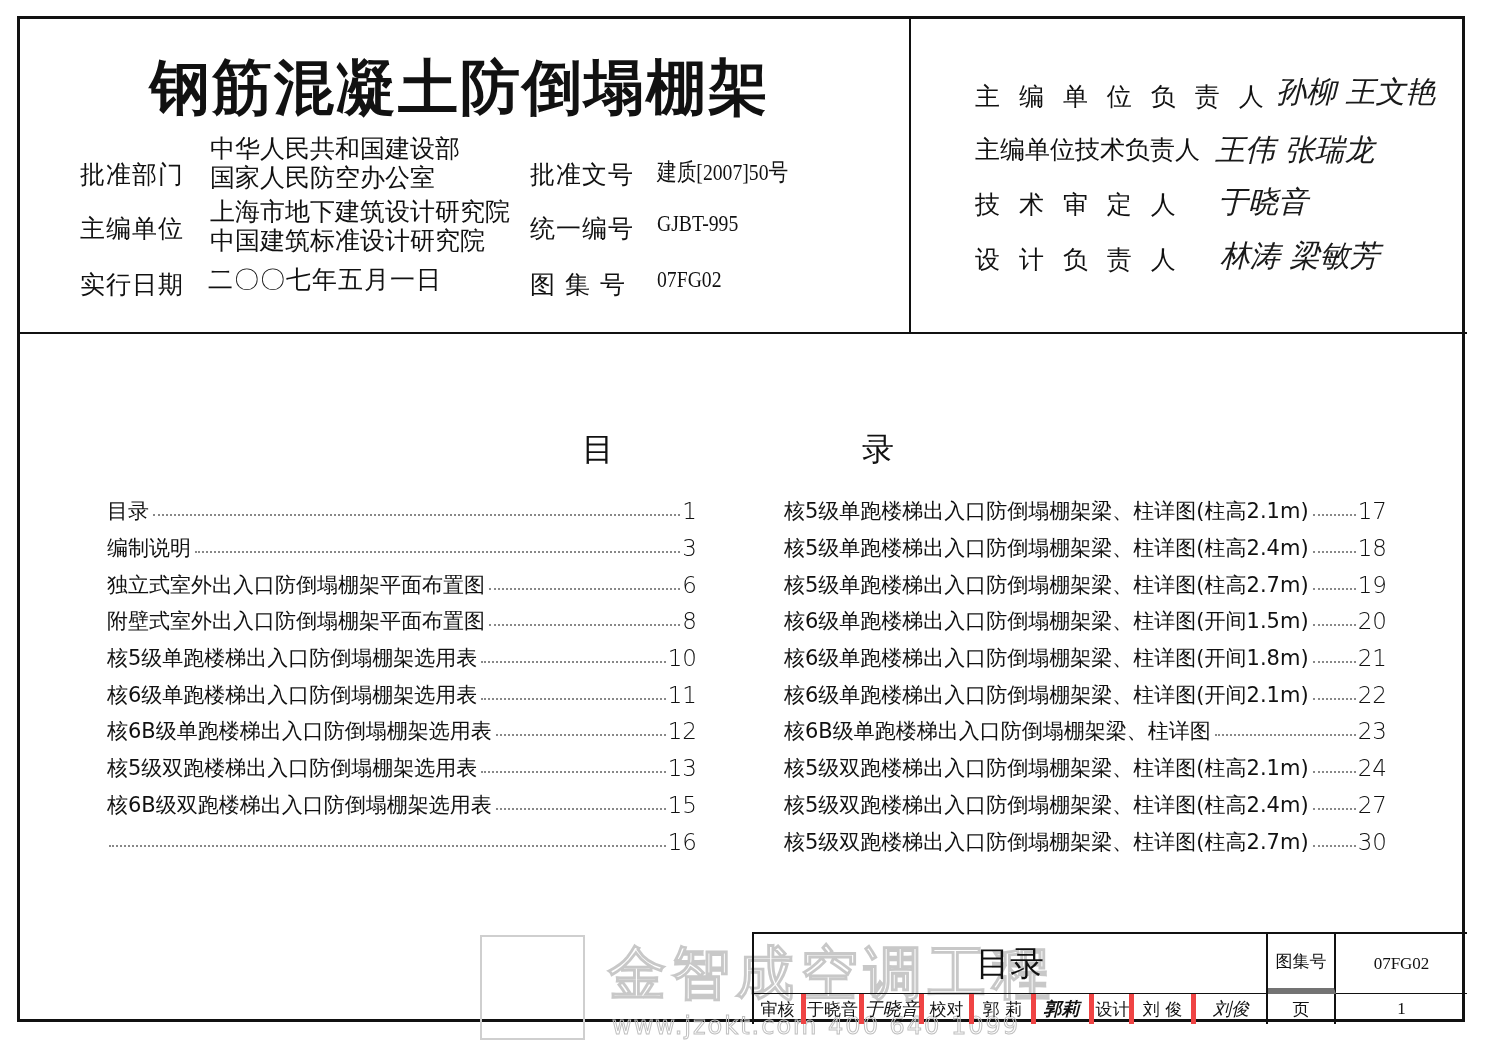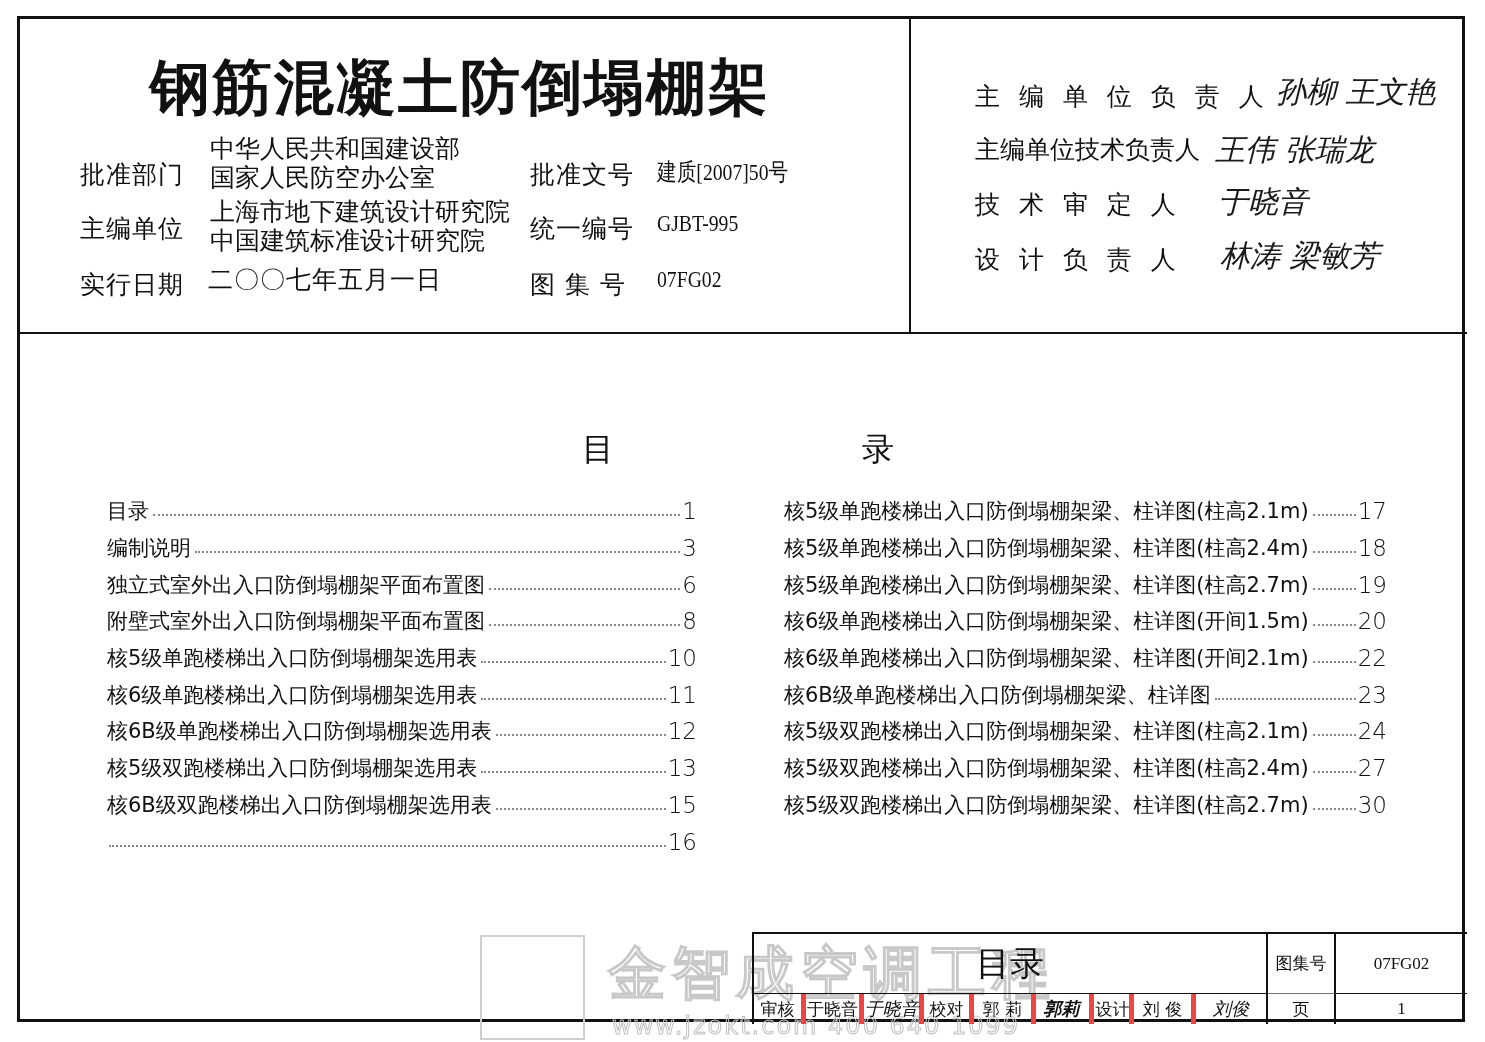--- a/index.html
+++ b/index.html
@@ -170,20 +170,25 @@
       <span class="t">核5级单跑楼梯出入口防倒塌棚架梁、柱详图(柱高2.7m)</span>
       <span class="dots"></span>
       <span class="p">19</span>
     </div>
   <div class="toc-row">
       <span class="t">核6级单跑楼梯出入口防倒塌棚架梁、柱详图(开间1.5m)</span>
       <span class="dots"></span>
       <span class="p">20</span>
     </div>
   <div class="toc-row">
+      <span class="t">核6级单跑楼梯出入口防倒塌棚架梁、柱详图(开间1.8m)</span>
+      <span class="dots"></span>
+      <span class="p">21</span>
+    </div>
+  <div class="toc-row">
       <span class="t">核6级单跑楼梯出入口防倒塌棚架梁、柱详图(开间2.1m)</span>
       <span class="dots"></span>
       <span class="p">22</span>
     </div>
   <div class="toc-row">
       <span class="t">核6B级单跑楼梯出入口防倒塌棚架梁、柱详图</span>
       <span class="dots"></span>
       <span class="p">23</span>
     </div>
   <div class="toc-row">
@@ -213,17 +218,17 @@
   <div class="tb-cell tb-row2" style="left:0; width:52px;">审核</div>
   <div class="tb-cell tb-row2" style="left:52px; width:58px;">于晓音</div>
   <div class="tb-cell tb-row2" style="left:110px; width:60px; font-style:italic; font-size:18px;">于晓音</div>
   <div class="tb-cell tb-row2" style="left:170px; width:50px;">校对</div>
   <div class="tb-cell tb-row2" style="left:220px; width:62px;">郭 莉</div>
   <div class="tb-cell tb-row2" style="left:280px; width:60px; font-style:italic; font-weight:bold; font-size:18px;">郭莉</div>
   <div class="tb-cell tb-row2" style="left:342px; width:38px;">设计</div>
   <div class="tb-cell tb-row2" style="left:380px; width:62px;">刘 俊</div>
   <div class="tb-cell tb-row2" style="left:442px; width:72px; font-style:italic; font-size:18px; border-right:2px solid #111;">刘俊</div>
 
-  <div class="tb-cell tb-right-label" style="top:0; height:60px; border-bottom:1px solid #737373;">图集号</div>
+  <div class="tb-cell tb-right-label" style="top:0; height:60px; border-bottom:6px solid #737373;">图集号</div>
   <div class="tb-cell tb-right-value" style="top:0; height:60px; border-bottom:1px solid #111;">07FG02</div>
   <div class="tb-cell tb-right-label" style="top:60px; height:30px;">页</div>
   <div class="tb-cell tb-right-value" style="top:60px; height:30px;">1</div>
 </div>
 
 </body></html>

